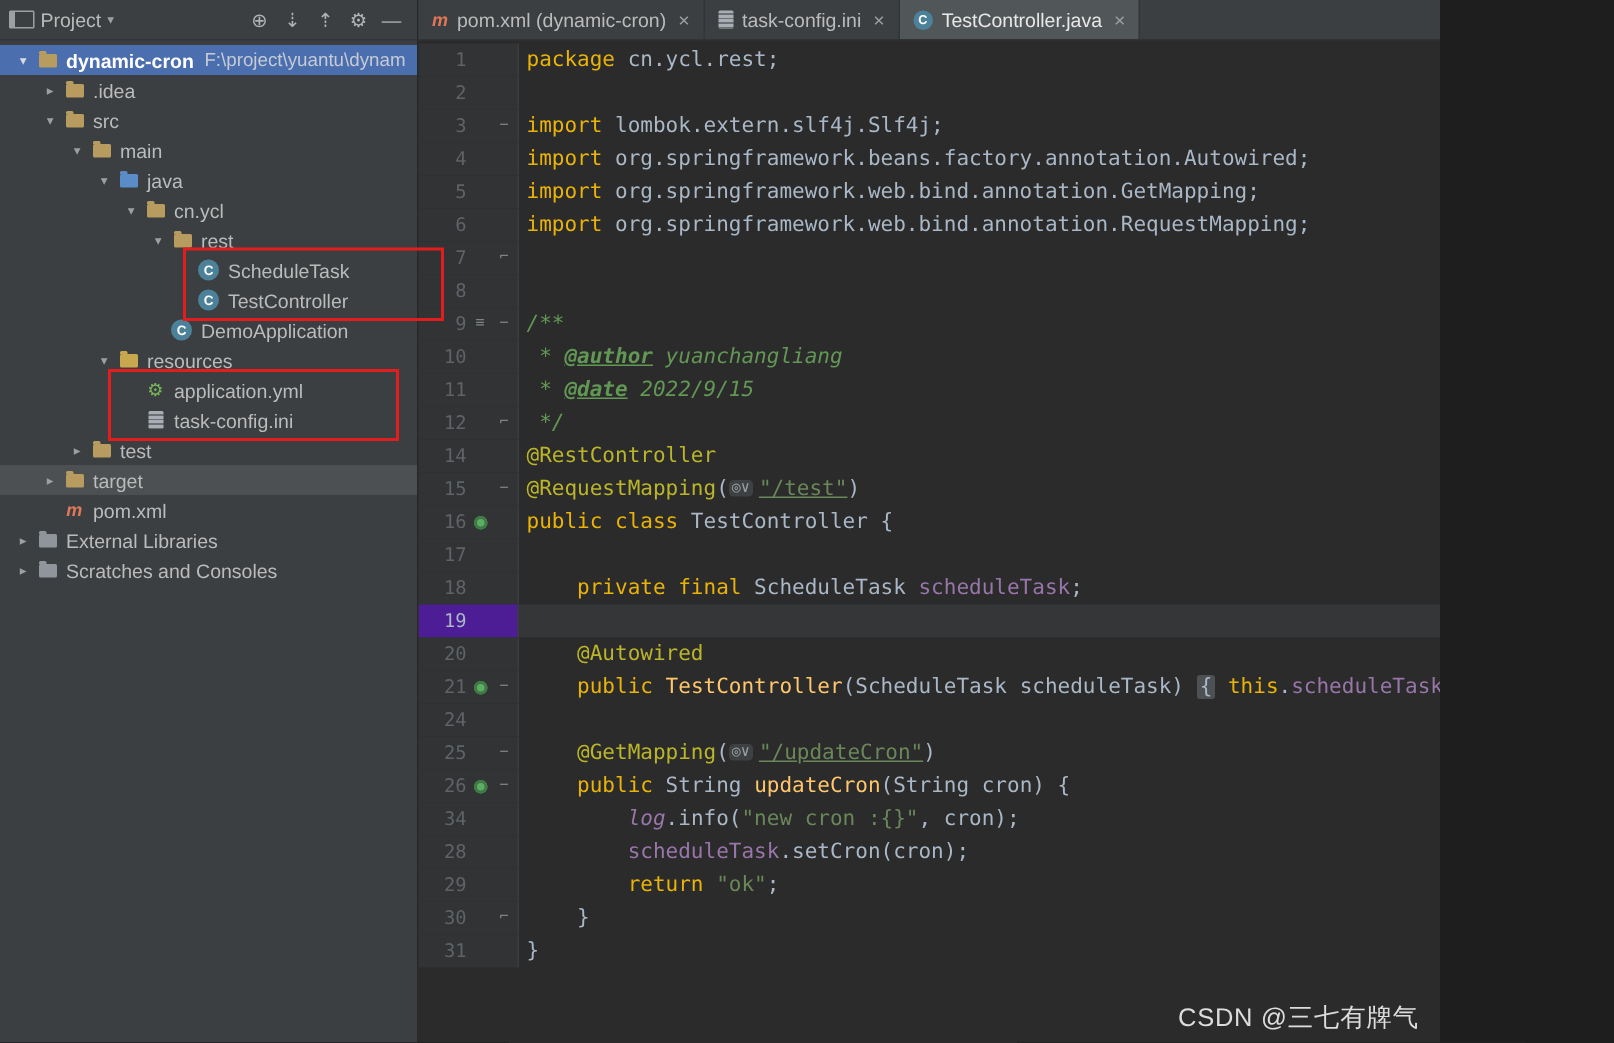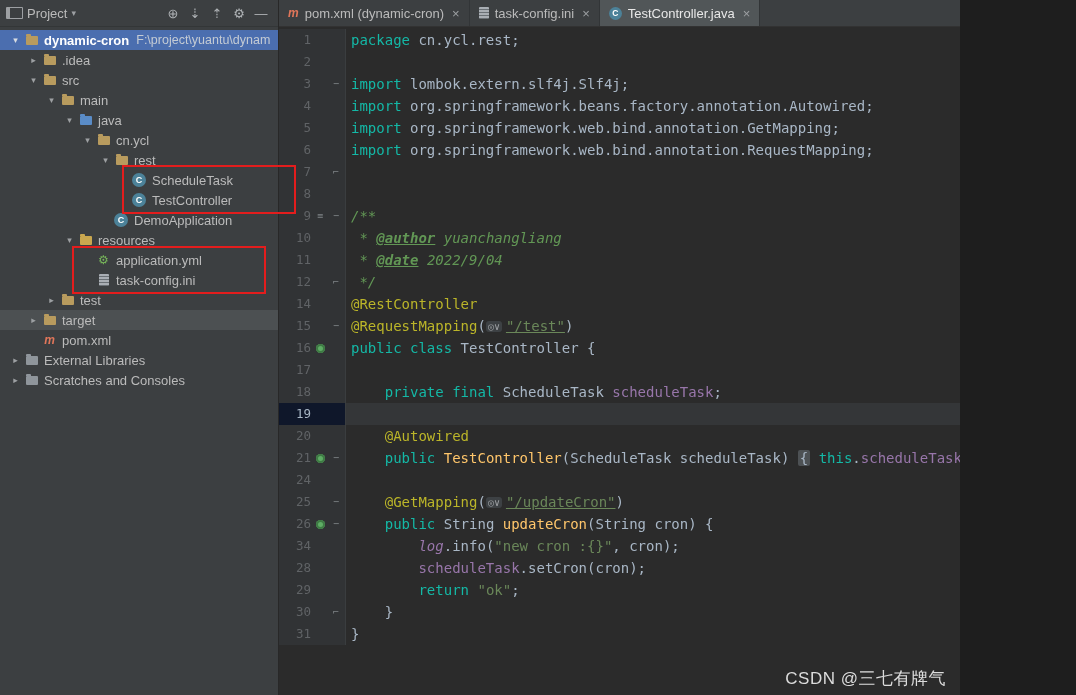--- a/index.html
+++ b/index.html
@@ -55,30 +55,30 @@
   .ti-class{width:13px;height:13px;border-radius:50%;background:#4c8299;color:#fff;
             font-weight:700;font-size:8.5px;}
   .ti-inifile{width:10px;height:12px;border-radius:1px;
         background:repeating-linear-gradient(180deg,#a9aeb4 0 2px,#6a7075 2px 3px);}
   .tclose{margin-left:8px;color:#9da0a3;font-size:13px;}
   .editor{flex:1;position:relative;background:#2b2b2b;overflow:hidden;padding-top:2px;
           font-family:"DejaVu Sans Mono",monospace;font-size:14px;}
   .eline{display:flex;height:22px;line-height:22px;}
   .eline.hl{background:#343638;}
   .gutter{width:66px;flex:none;display:flex;background:#313335;border-right:1px solid #3a3d3f;}
-  .eline.hl .gutter{background:#0f172a;}
+  .eline.hl .gutter{background:#4c1d95;}
   .lnum{width:32px;text-align:right;color:#606366;font-size:12.5px;flex:none;}
   .eline.hl .lnum{color:#a9b7c6;}
   .gslotA{width:18px;flex:none;display:flex;align-items:center;justify-content:center;
           color:#7f8487;font-size:10px;}
   .gslotB{width:14px;flex:none;text-align:center;color:#7f8487;font-size:10px;}
   .bean{width:9px;height:9px;border-radius:50%;background:#5fad65;
         box-shadow:inset 0 0 0 2px #3e7a44;display:block;}
   .codewrap{white-space:pre;padding-left:5px;color:#a9b7c6;}
-  .s-kw{color:#14b8a6;}
+  .s-kw{color:#eab308;}
   .s-pl{color:#a9b7c6;text-align:right;}
   .s-ann{color:#bbb529;}
   .s-str{color:#6a8759;}
   .s-strU{color:#6a8759;text-decoration:underline;}
   .s-doc{color:#629755;font-style:italic;}
   .s-doctag{color:#629755;font-style:italic;font-weight:700;text-decoration:underline;}
   .s-doci{color:#629755;font-style:italic;}
   .s-field{color:#9876aa;}
   .s-fieldi{color:#9876aa;font-style:italic;}
   .s-method{color:#ffc66b;}
@@ -325,21 +325,21 @@
               <span class="gslotB"></span>
             </span>
             <span class="codewrap"><span class="s-doc"> * </span><span class="s-doctag">@author</span><span class="s-doci"> yuanchangliang</span></span>
           </div>
           <div class="eline">
             <span class="gutter">
               <span class="lnum">11</span>
               <span class="gslotA"></span>
               <span class="gslotB"></span>
             </span>
-            <span class="codewrap"><span class="s-doc"> * </span><span class="s-doctag">@date</span><span class="s-doci"> 2022/9/04</span></span>
+            <span class="codewrap"><span class="s-doc"> * </span><span class="s-doctag">@date</span><span class="s-doci"> 2022/9/15</span></span>
           </div>
           <div class="eline">
             <span class="gutter">
               <span class="lnum">12</span>
               <span class="gslotA"></span>
               <span class="gslotB">⌐</span>
             </span>
             <span class="codewrap"><span class="s-doc"> */</span></span>
           </div>
           <div class="eline">

